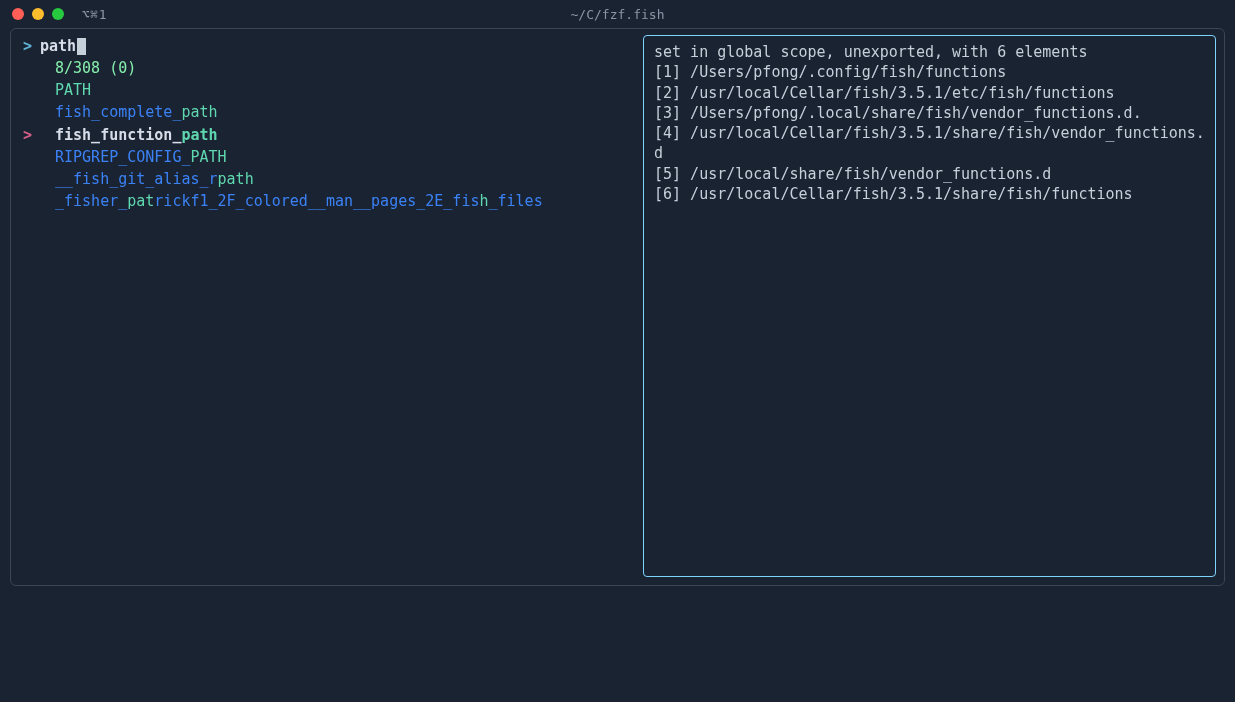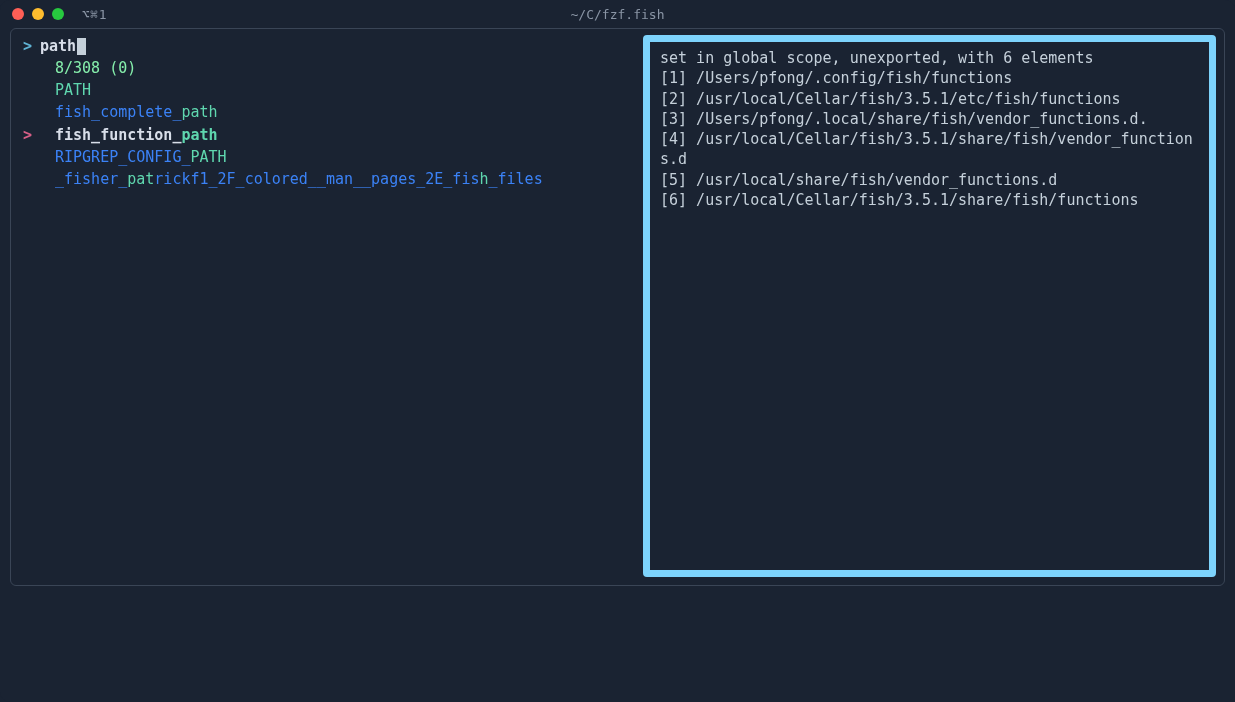--- a/index.html
+++ b/index.html
@@ -134,21 +134,21 @@
     }
     .fzf-item.selected .fzf-item-text {
       font-weight: bold;
     }
     .hl { color: #5fd7af; }
     .hlsel { color: #5fd7af; }
     .txt-normal { color: #3b82f6; }
     .txt-sel { color: #d8dee9; font-weight: bold; }
     .fzf-preview {
       width: 573px;
-      border: 7px solid #7dd3fc;
+      border: 1px solid #7dd3fc;
       border-radius: 4px;
       padding: 6px 10px;
       font-size: 15px;
       line-height: 1.35;
       color: #c5d0da;
       overflow: hidden;
       word-break: break-all;
     }
     .preview-line {
       white-space: pre-wrap;
@@ -192,20 +192,25 @@
           </div>
           <div class="fzf-item selected">
             <span class="fzf-item-pointer">&gt;</span>
             <span class="fzf-item-gutter"></span>
             <span class="fzf-item-text"><span class="txt-sel">fish_function_</span><span class="hlsel">path</span></span>
           </div>
           <div class="fzf-item">
             <span class="fzf-item-pointer"></span>
             <span class="fzf-item-gutter"></span>
             <span class="fzf-item-text"><span class="txt-normal">RIPGREP_CONFIG_</span><span class="hl">PATH</span></span>
+          </div>
+          <div class="fzf-item">
+            <span class="fzf-item-pointer"></span>
+            <span class="fzf-item-gutter"></span>
+            <span class="fzf-item-text"><span class="txt-normal">__fish_git_alias_r</span><span class="hl">path</span></span>
           </div>
           <div class="fzf-item">
             <span class="fzf-item-pointer"></span>
             <span class="fzf-item-gutter"></span>
             <span class="fzf-item-text"><span class="txt-normal">_fisher_</span><span class="hl">pat</span><span class="txt-normal">rickf1_2F_colored__man__pages_2E_fis</span><span class="hl">h</span><span class="txt-normal">_files</span></span>
           </div>
         </div>
     </div>
     <div class="fzf-preview" id="fzf-preview">
         <div class="preview-line">set in global scope, unexported, with 6 elements</div>

